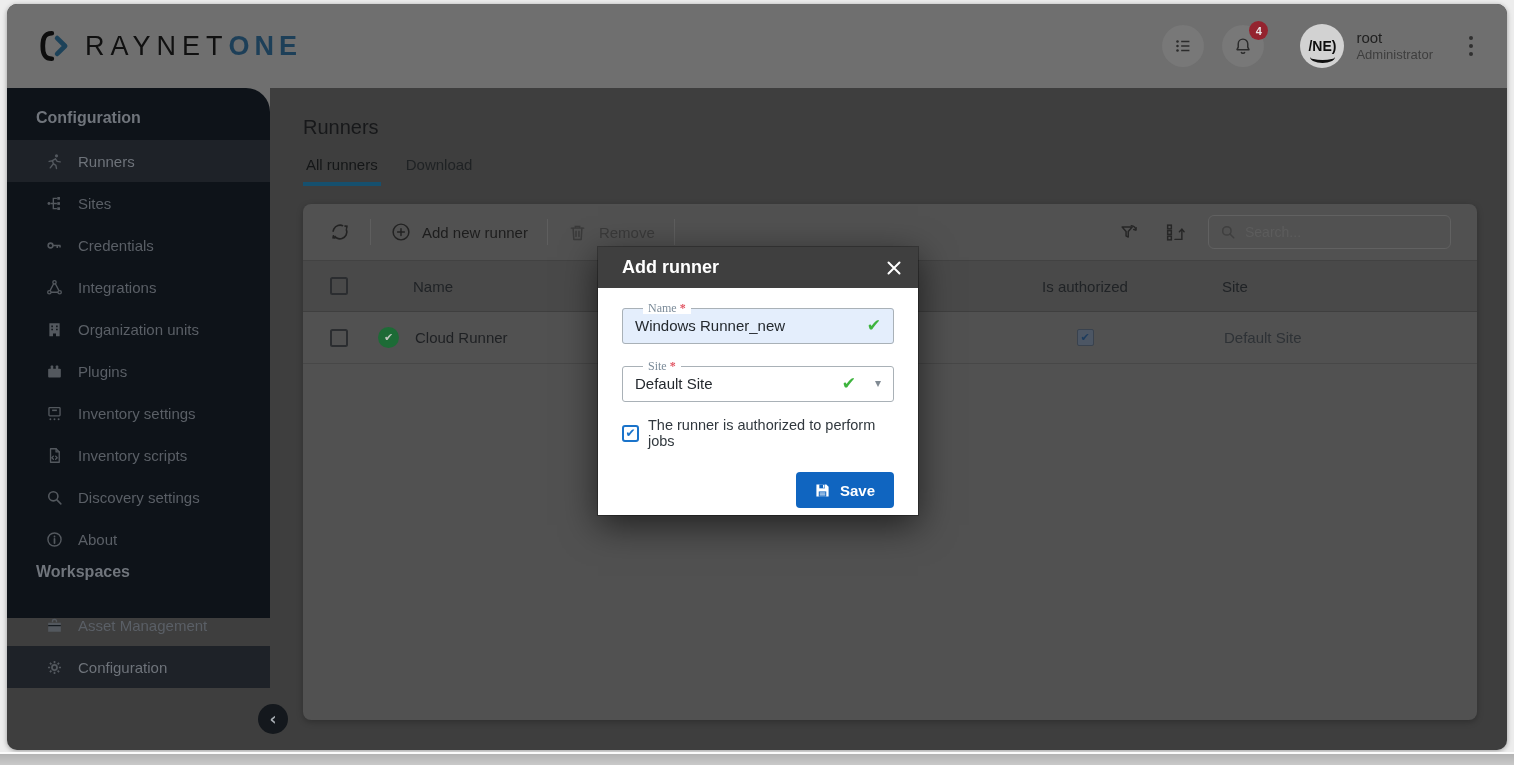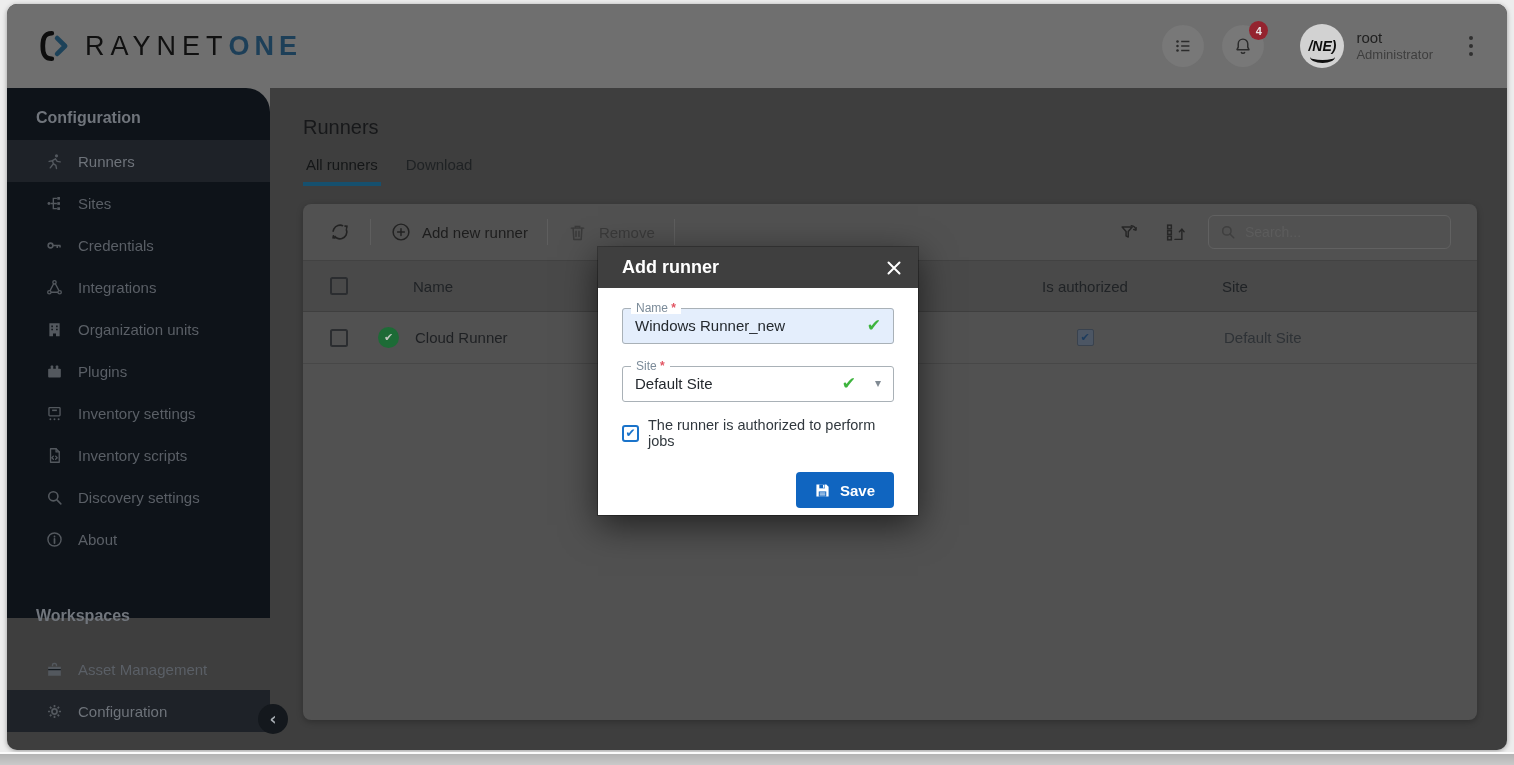--- a/index.html
+++ b/index.html
@@ -23,21 +23,21 @@
   .header-right { margin-left:auto; display:flex; align-items:center; }
   .hbtn { width:42px; height:42px; border-radius:50%; background:#787878; display:flex;
     align-items:center; justify-content:center; position:relative; border:none; cursor:pointer; }
   .hbtn + .hbtn { margin-left:18px; }
   .badge { position:absolute; top:-4px; right:-4px; min-width:19px; height:19px; border-radius:50%;
     background:#94242f; color:#e9e2e3; font-size:11px; font-weight:700; display:flex;
     align-items:center; justify-content:center; }
   .user { display:flex; align-items:center; gap:12px; margin-left:36px; }
   .avatar { width:44px; height:44px; border-radius:50%; background:#d2d2d2; display:flex;
     align-items:center; justify-content:center; position:relative; overflow:hidden; }
-  .avatar span { font-style:italic; font-weight:800; font-size:14px; color:#0d0d0d; letter-spacing:0; }
+  .avatar span { font-weight:800; font-size:14px; color:#0d0d0d; letter-spacing:0; }
   .avatar::after { content:""; position:absolute; bottom:5px; left:22%; width:56%; height:9px;
     border-bottom:3px solid #111; border-radius:0 0 50% 50%; }
   .user-name { font-size:15px; color:#1f1f1f; line-height:1.25; }
   .user-role { font-size:13px; color:#3e3e3e; line-height:1.1; }
   .kebab { width:20px; margin-left:28px; display:flex; flex-direction:column; align-items:center;
     gap:4px; background:none; border:none; cursor:pointer; }
   .kebab i { width:4px; height:4px; border-radius:50%; background:#303030; }
 
   
   .content { position:relative; display:flex; height:530px; background:#6f6f6f; }
@@ -45,21 +45,21 @@
   
   .sidebar { width:263px; background:#0e1319; border-top-right-radius:24px; padding-top:18px;
     flex-shrink:0; }
   .side-heading { padding-left:29px; font-size:16px; font-weight:700; color:#70757c;
     line-height:24px; margin-bottom:10px; }
   .side-item { height:42px; display:flex; align-items:center; padding-left:38px; gap:14px;
     color:#5a5f66; font-size:15px; cursor:pointer; }
   .side-item .icon { width:19px; height:19px; color:#53585e; display:flex; align-items:center;
     justify-content:center; flex-shrink:0; }
   .side-item.active { background:#1e2228; color:#6e737a; }
-  .sec2 { margin-top:44px; }
+  .sec2 { }
   .sec2 .side-heading { margin-bottom:20px; }
   .collapse-btn { position:absolute; left:251px; top:616px; width:30px; height:30px; border-radius:50%;
     background:#14181d; border:none; color:#a9afb5; font-size:17px; font-weight:700; cursor:pointer;
     display:flex; align-items:center; justify-content:center; z-index:5; }
 
   
   .main { flex:1; background:#3e3e3e; padding:25px 30px 0 33px; }
   .page-title { font-size:20px; font-weight:400; color:#17181a; line-height:28px; }
   .tabs { display:flex; gap:22px; margin-top:11px; }
   .tab { font-size:15px; color:#1f2224; padding:4px 3px 9px; border-bottom:4px solid transparent;
@@ -106,21 +106,21 @@
   .backdrop { position:absolute; inset:0; background:transparent; }
   .modal { position:absolute; left:598px; top:247px; width:320px; height:268px; background:#fff;
     box-shadow:0 10px 34px rgba(0,0,0,.6), 0 0 0 1px rgba(0,0,0,.28); }
   .modal-header { height:41px; background:#3f3f3f; display:flex; align-items:center;
     padding:0 8px 0 24px; }
   .modal-title { color:#fff; font-size:18px; font-weight:600; }
   .modal-close { margin-left:auto; width:32px; height:32px; background:none; border:none;
     display:flex; align-items:center; justify-content:center; cursor:pointer; color:#fff; }
   .modal-body { padding:14px 24px 0; }
   fieldset { border:1px solid #a9b1b7; border-radius:3px; }
-  fieldset legend { margin-left:8px; padding:0 5px; font-size:12px; color:#7b8b99; line-height:1; }
+  fieldset legend { margin-left:20px; padding:0 5px; font-size:12px; color:#7b8b99; line-height:1;font-family:Liberation Serif, serif; }
   legend .req { color:#e25563; font-weight:700; }
   .field-row { display:flex; align-items:center; padding:1px 12px 8px; }
   .field-row input { border:none; outline:none; background:transparent; flex:1; font-size:15px;
     color:#24292e; font-family:Liberation Sans, sans-serif; }
   .fs-name { background:#e4eefc; }
   .fs-name legend { background:#fff; }
   .fs-site { margin-top:16px; }
   .valid-check { color:#3eb43e; font-size:17px; font-weight:700; }
   .dd-caret { color:#808a93; font-size:12px; margin-left:19px; cursor:pointer; }
   .cb-row { display:flex; align-items:center; gap:9px; margin-top:15px; }

